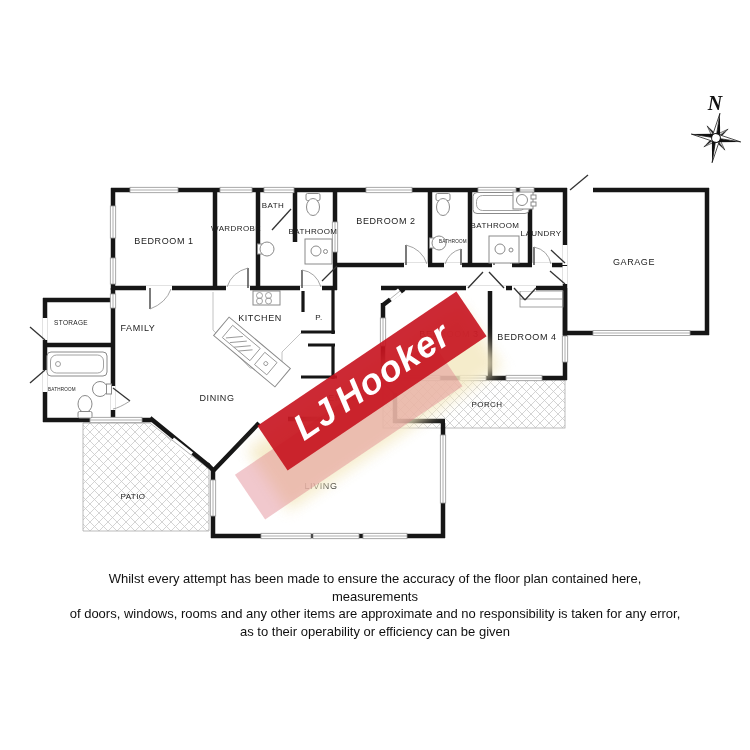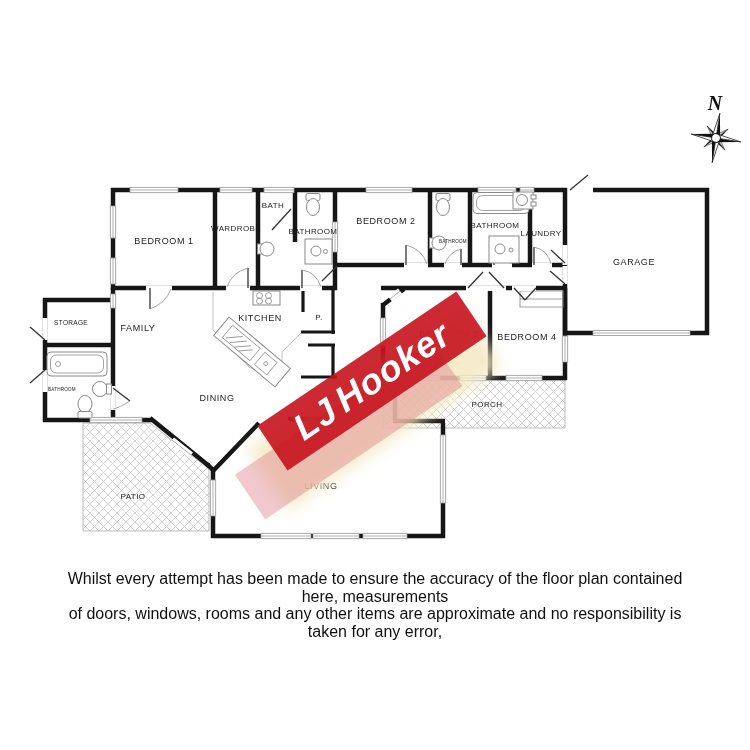--- a/index.html
+++ b/index.html
@@ -31,21 +31,21 @@
       background:#f4e9c3;opacity:.85;filter:blur(7px);}
   .wm-pink{position:absolute;left:-46px;top:28px;width:238px;height:54px;
       background:rgba(222,125,135,.42);}
   .wm-red{position:absolute;left:0;top:0;width:240px;height:54px;
       background:rgba(198,18,30,.9);display:flex;align-items:center;justify-content:center;
       font-style:italic;font-weight:700;font-size:36px;color:#fff;
       font-family:"Liberation Sans",sans-serif;letter-spacing:1px;}
   .wm-red span{margin:0 3px;}
   
   .disclaimer{position:absolute;left:65px;top:570px;width:620px;text-align:center;
-      font-size:16px;line-height:17.5px;color:#101010;}
+      font-size:13px;line-height:17.5px;color:#101010;}
   
   .compass{position:absolute;left:685px;top:92px;width:62px;height:72px;}
   .nletter{font-family:"Liberation Serif",serif;font-style:italic;font-weight:600;
       font-size:20px;fill:#111;}
 </style>
 </head>
 <body>
 
 <div id="stage">
 
@@ -321,15 +321,16 @@
         <path d="M-25,0 L0,4.2 L0,0 Z" fill="#fff" stroke="#111" stroke-width=".7"></path>
           <path d="M-25,0 L0,-4.2 L0,0 Z" fill="#111"></path>
       </g>
       <circle cx="0" cy="0" r="4.4" fill="#fff" stroke="#111" stroke-width="1"></circle>
     </g>
   </svg>
 
   <div class="disclaimer">
     <div>Whilst every attempt has been made to ensure the accuracy of the floor plan contained here, measurements</div>
     <div>of doors, windows, rooms and any other items are approximate and no responsibility is taken for any error,</div>
+    <div>as to their operability or efficiency can be given</div>
   </div>
 
 </div>
 
 </body></html>

